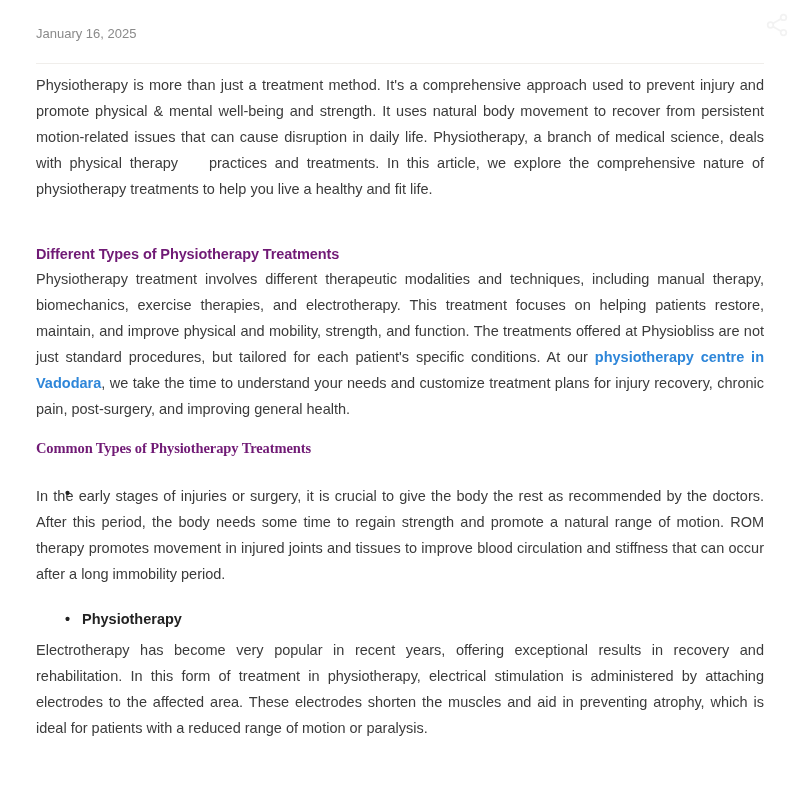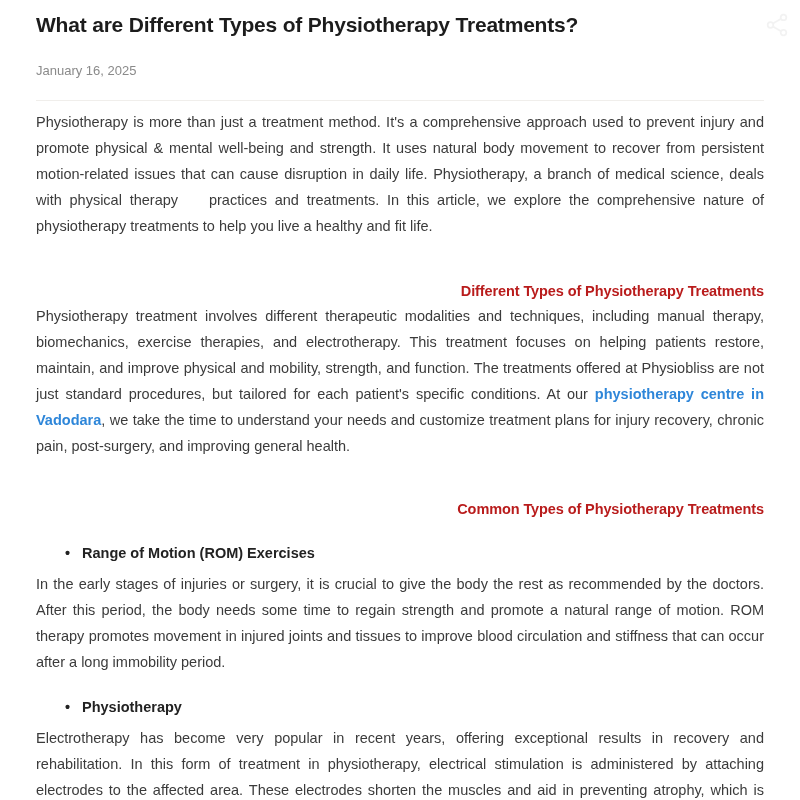--- a/index.html
+++ b/index.html
@@ -35,25 +35,24 @@
     margin-top: 8px;
     font-size: 14.5px;
     line-height: 26px;
     text-align: justify;
     color: #3b3b3b;
   }
   h3.section-heading {
     margin-top: 44px;
     font-size: 14.5px;
     font-weight: bold;
-    color: #b91c1c;
+    color: #701a75;
     letter-spacing: -0.1px;
-    text-align: right;
   }
-  h3.section-heading.tight { margin-top: 42px; }
+  h3.section-heading.tight { margin-top: 18px; font-family: Liberation Serif, serif; }
   p.after-heading { margin-top: 4px; }
   a.inline-link {
     color: #2e86d9;
     font-weight: bold;
     text-decoration: none;
     cursor: pointer;
   }
   ul.treatment-list {
     list-style: none;
     margin-top: 26px;
@@ -85,38 +84,36 @@
     opacity: 0.12;
     cursor: pointer;
   }
   .share-btn svg { width: 100%; height: 100%; }
 </style>
 </head>
 <body>
 
 <div class="page">
 
-  <h1 class="article-title">What are Different Types of Physiotherapy Treatments?</h1>
 
   <div class="article-date">January 16, 2025</div>
 
   <hr class="separator">
 
   <p class="body-para">Physiotherapy is more than just a treatment method. It's a comprehensive approach used to prevent injury and promote physical &amp; mental well-being and strength. It uses natural body movement to recover from persistent motion-related issues that can cause disruption in daily life. Physiotherapy, a branch of medical science, deals with physical therapy &nbsp;&nbsp;&nbsp;practices and treatments. In this article, we explore the comprehensive nature of physiotherapy treatments to help you live a healthy and fit life.</p>
 
   <h3 class="section-heading">Different Types of Physiotherapy Treatments</h3>
 
   <p class="body-para after-heading"><span>Physiotherapy treatment involves different therapeutic modalities and techniques, including manual therapy, biomechanics, exercise therapies, and electrotherapy. This treatment focuses on helping patients restore, maintain, and improve physical and mobility, strength, and function. The treatments offered at Physiobliss are not just standard procedures, but tailored for each patient's specific conditions. At our </span><a class="inline-link">physiotherapy centre in Vadodara</a><span>, we take the time to understand your needs and customize treatment plans for injury recovery, chronic pain, post-surgery, and improving general health.</span></p>
 
   <h3 class="section-heading tight">Common Types of Physiotherapy Treatments</h3>
 
   <ul class="treatment-list">
     <li>
       <span class="bullet-dot">•</span>
-      <span>Range of Motion (ROM) Exercises</span>
     </li>
   </ul>
   <p class="body-para item-body">In the early stages of injuries or surgery, it is crucial to give the body the rest as recommended by the doctors. After this period, the body needs some time to regain strength and promote a natural range of motion. ROM therapy promotes movement in injured joints and tissues to improve blood circulation and stiffness that can occur after a long immobility period.</p>
 
   <ul class="treatment-list second">
     <li>
       <span class="bullet-dot">•</span>
       <span>Physiotherapy</span>
     </li>
   </ul>

